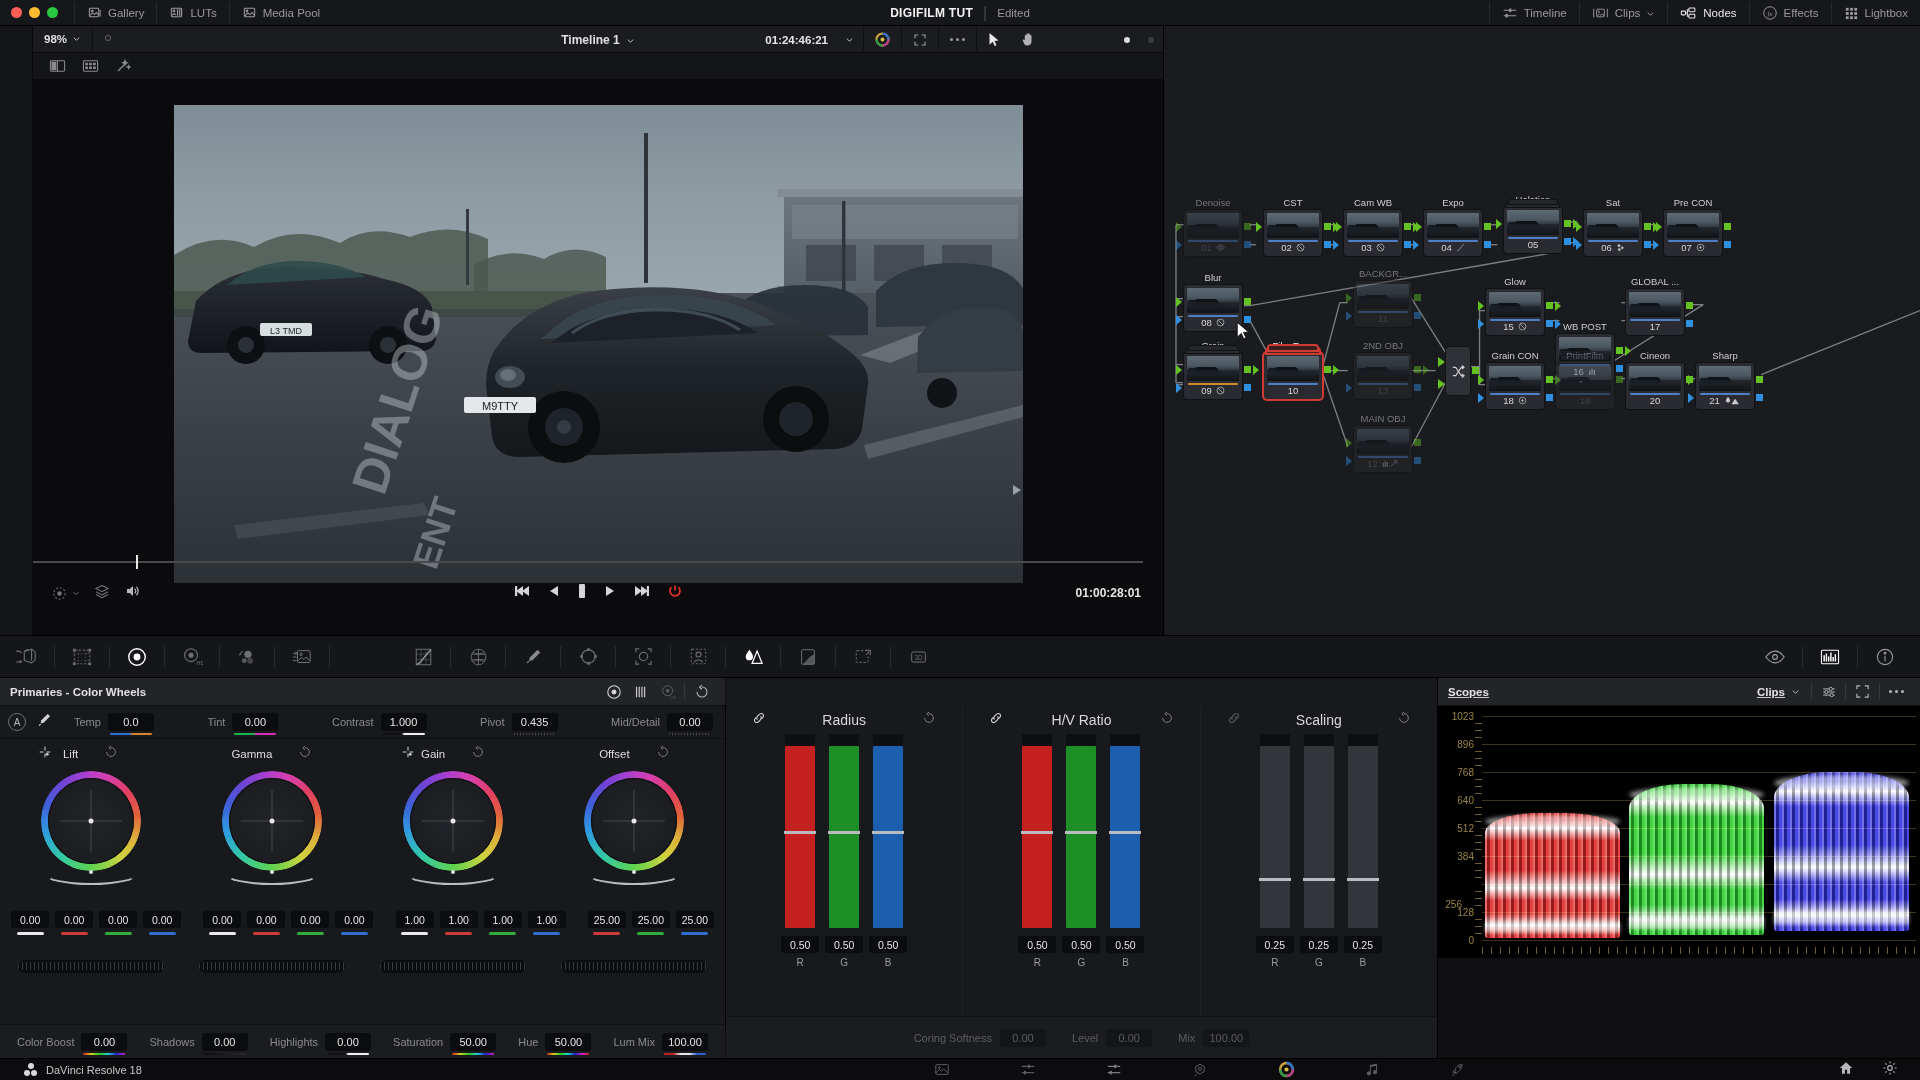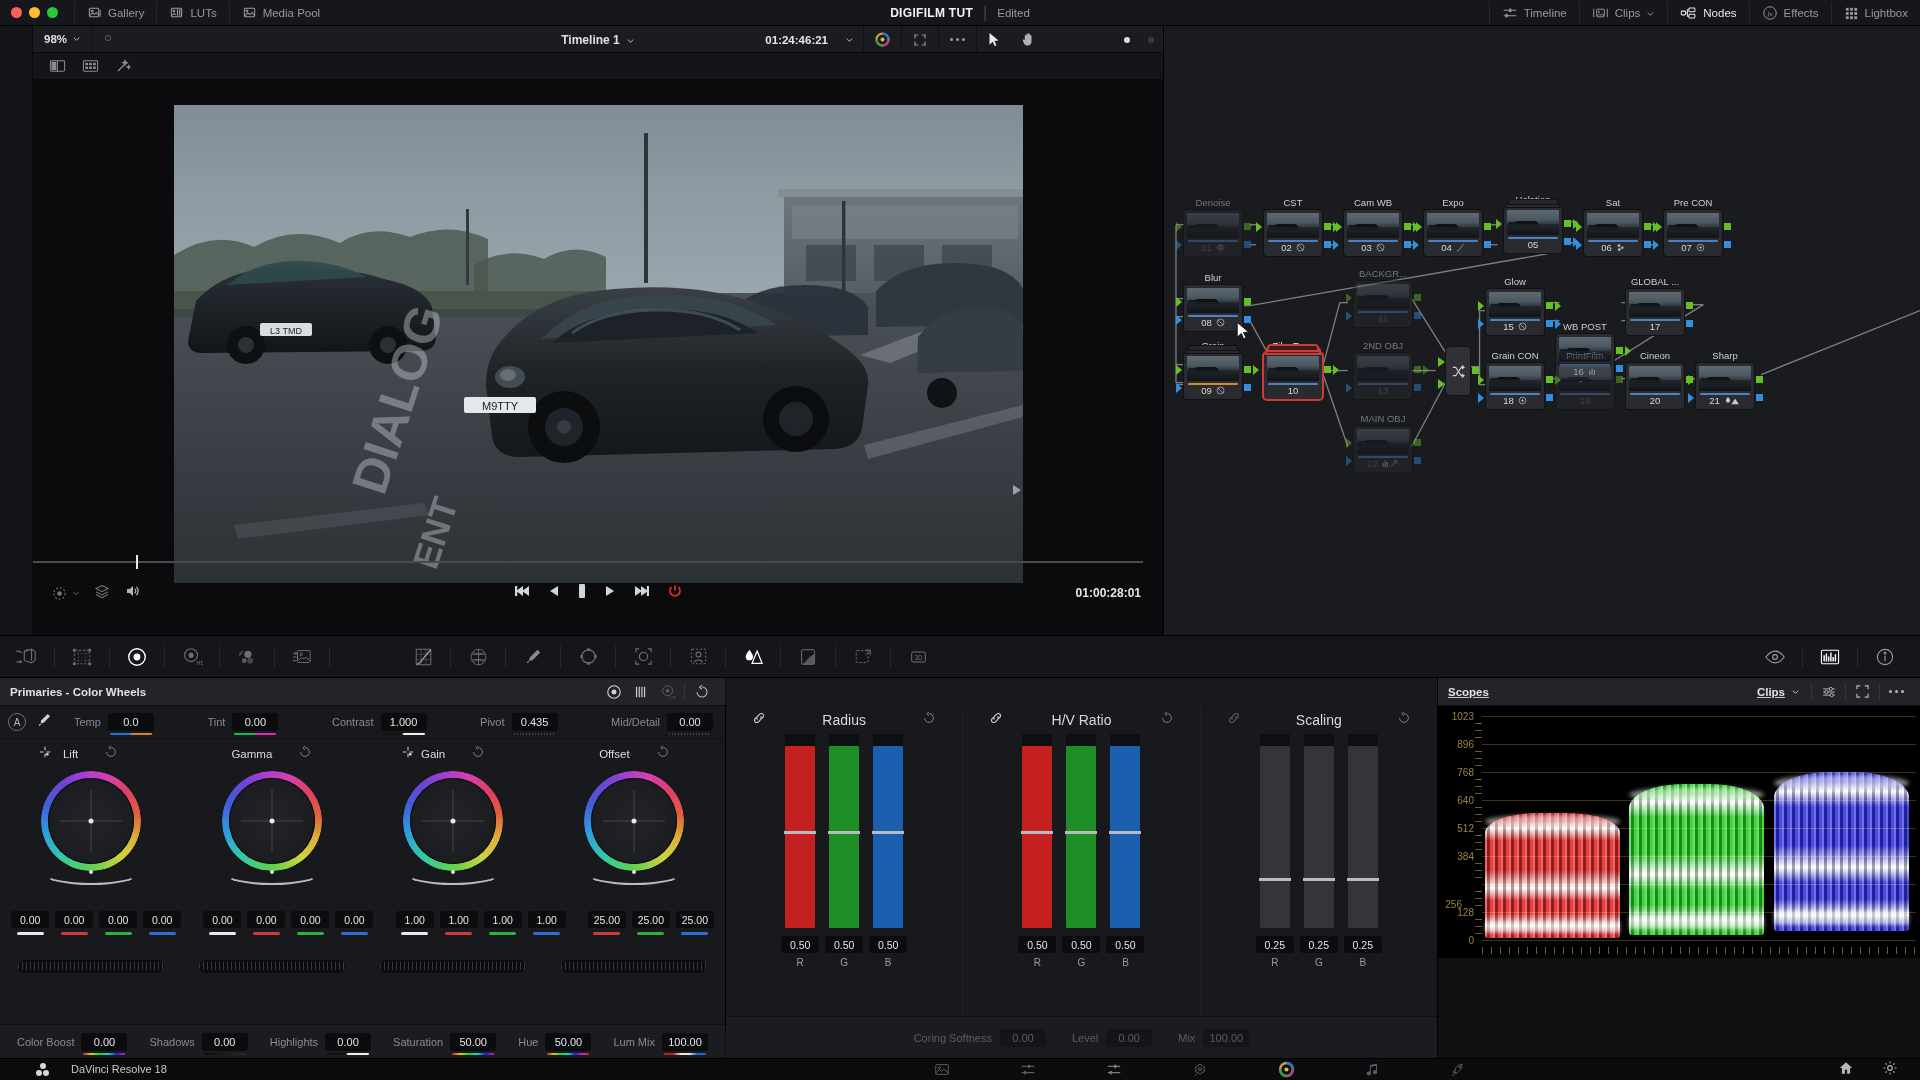--- a/index.html
+++ b/index.html
@@ -306,21 +306,21 @@
   .gl { position:absolute; left:0; right:0; height:1px; background:#6e5c2c; opacity:.55;}
   .parade-ch { position:absolute; top:0; bottom:0; }
   .scope-ticks-bottom { position:absolute; left:44px; right:4px; bottom:4px; height:7px;
     background-image: repeating-linear-gradient(90deg,#6e5c2c 0 1px, transparent 1px 9px); }
 
   
   #statusbar {
     position: absolute; left: 0; bottom: 0; width: 1920px; height: 22px;
     background: #0c0c0e; display: flex; align-items: center; border-top:1px solid #000;
   }
-  .sb-left { display: flex; align-items: flex-start; gap: 22px; padding-left: 36px; }
+  .sb-left { display: flex; align-items: center; gap: 9px; padding-left: 24px; }
   .sb-left .nm { font-size: 11px; color: #c8c8ca; }
   .sb-center { position: absolute; left: 0; right: 0; display: flex; align-items: center; justify-content: center; gap: 0; }
   .sb-ico { width: 86px; display: flex; align-items: center; justify-content: center; }
   .sb-right { position: absolute; right: 22px; display: flex; align-items: center; gap: 28px; }
   .resolve-logo { display:flex; flex-direction:column; align-items:center; gap:1px;}
   .rl-top { width:6px; height:6px; border-radius:50%; background:#d8d8da;}
   .rl-bot { display:flex; gap:1px;}
   .rl-bot span { width:6px; height:6px; border-radius:50%; background:#d8d8da;}
 </style>
 </head>

